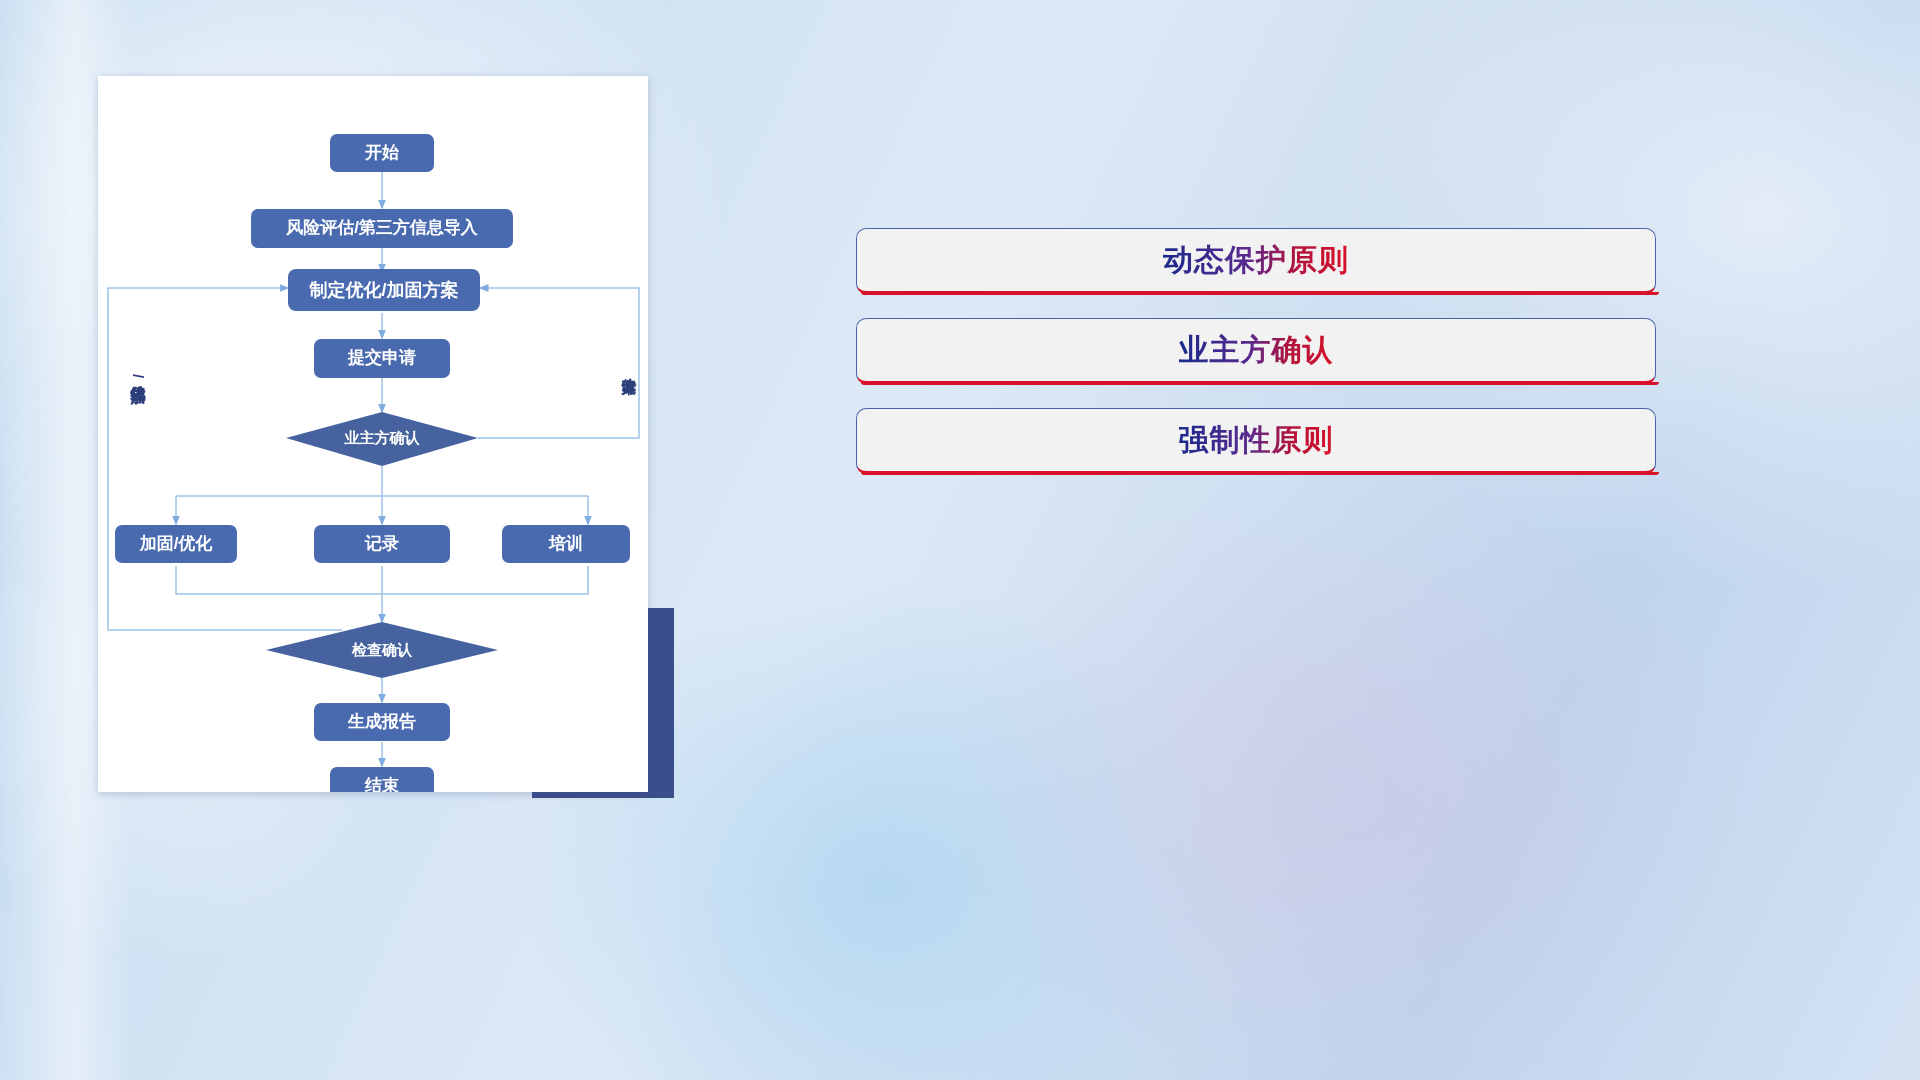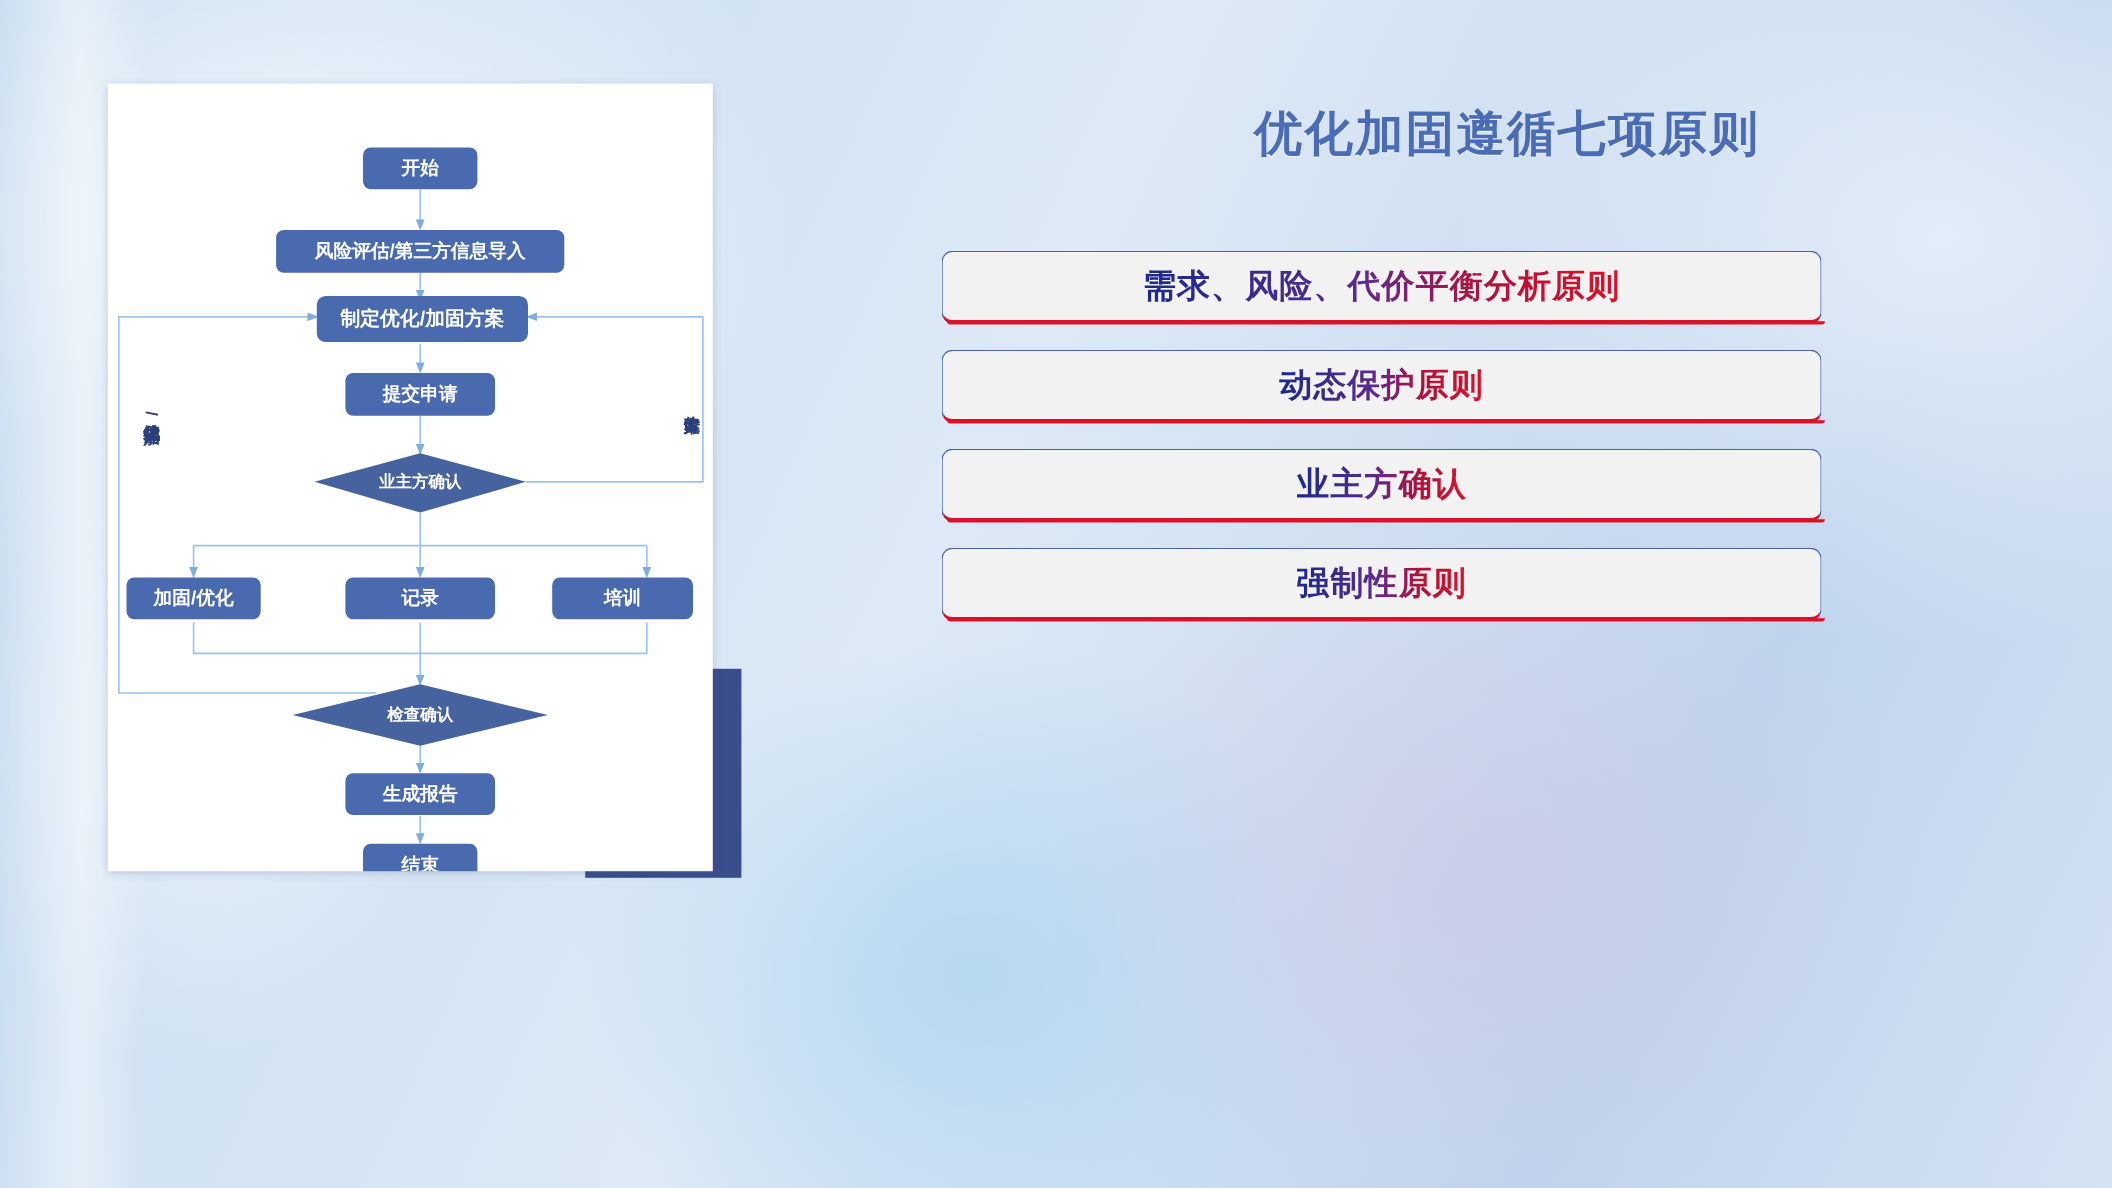--- a/index.html
+++ b/index.html
@@ -203,27 +203,23 @@
       <text class="node-text" x="284" y="711" font-size="17">结束</text>
     </g>
 
     <text class="vlabel" x="39" y="300" writing-mode="tb" glyph-orientation-vertical="0">继续优化/加固</text>
     <text class="vlabel" x="530" y="290" writing-mode="tb" glyph-orientation-vertical="0">方案修改</text>
   </svg>
 </div>
 
 <div id="right-panel">
 
-  <div class="panel-title">优化加固遵循七项原则</div>
 
   <div class="cards">
 
-    <div class="p-card">
-      <span class="p-label">需求、风险、代价平衡分析原则</span>
-    </div>
 
 
     <div class="p-card">
       <span class="p-label">动态保护原则</span>
     </div>
 
     <div class="p-card">
       <span class="p-label">业主方确认</span>
     </div>
 

